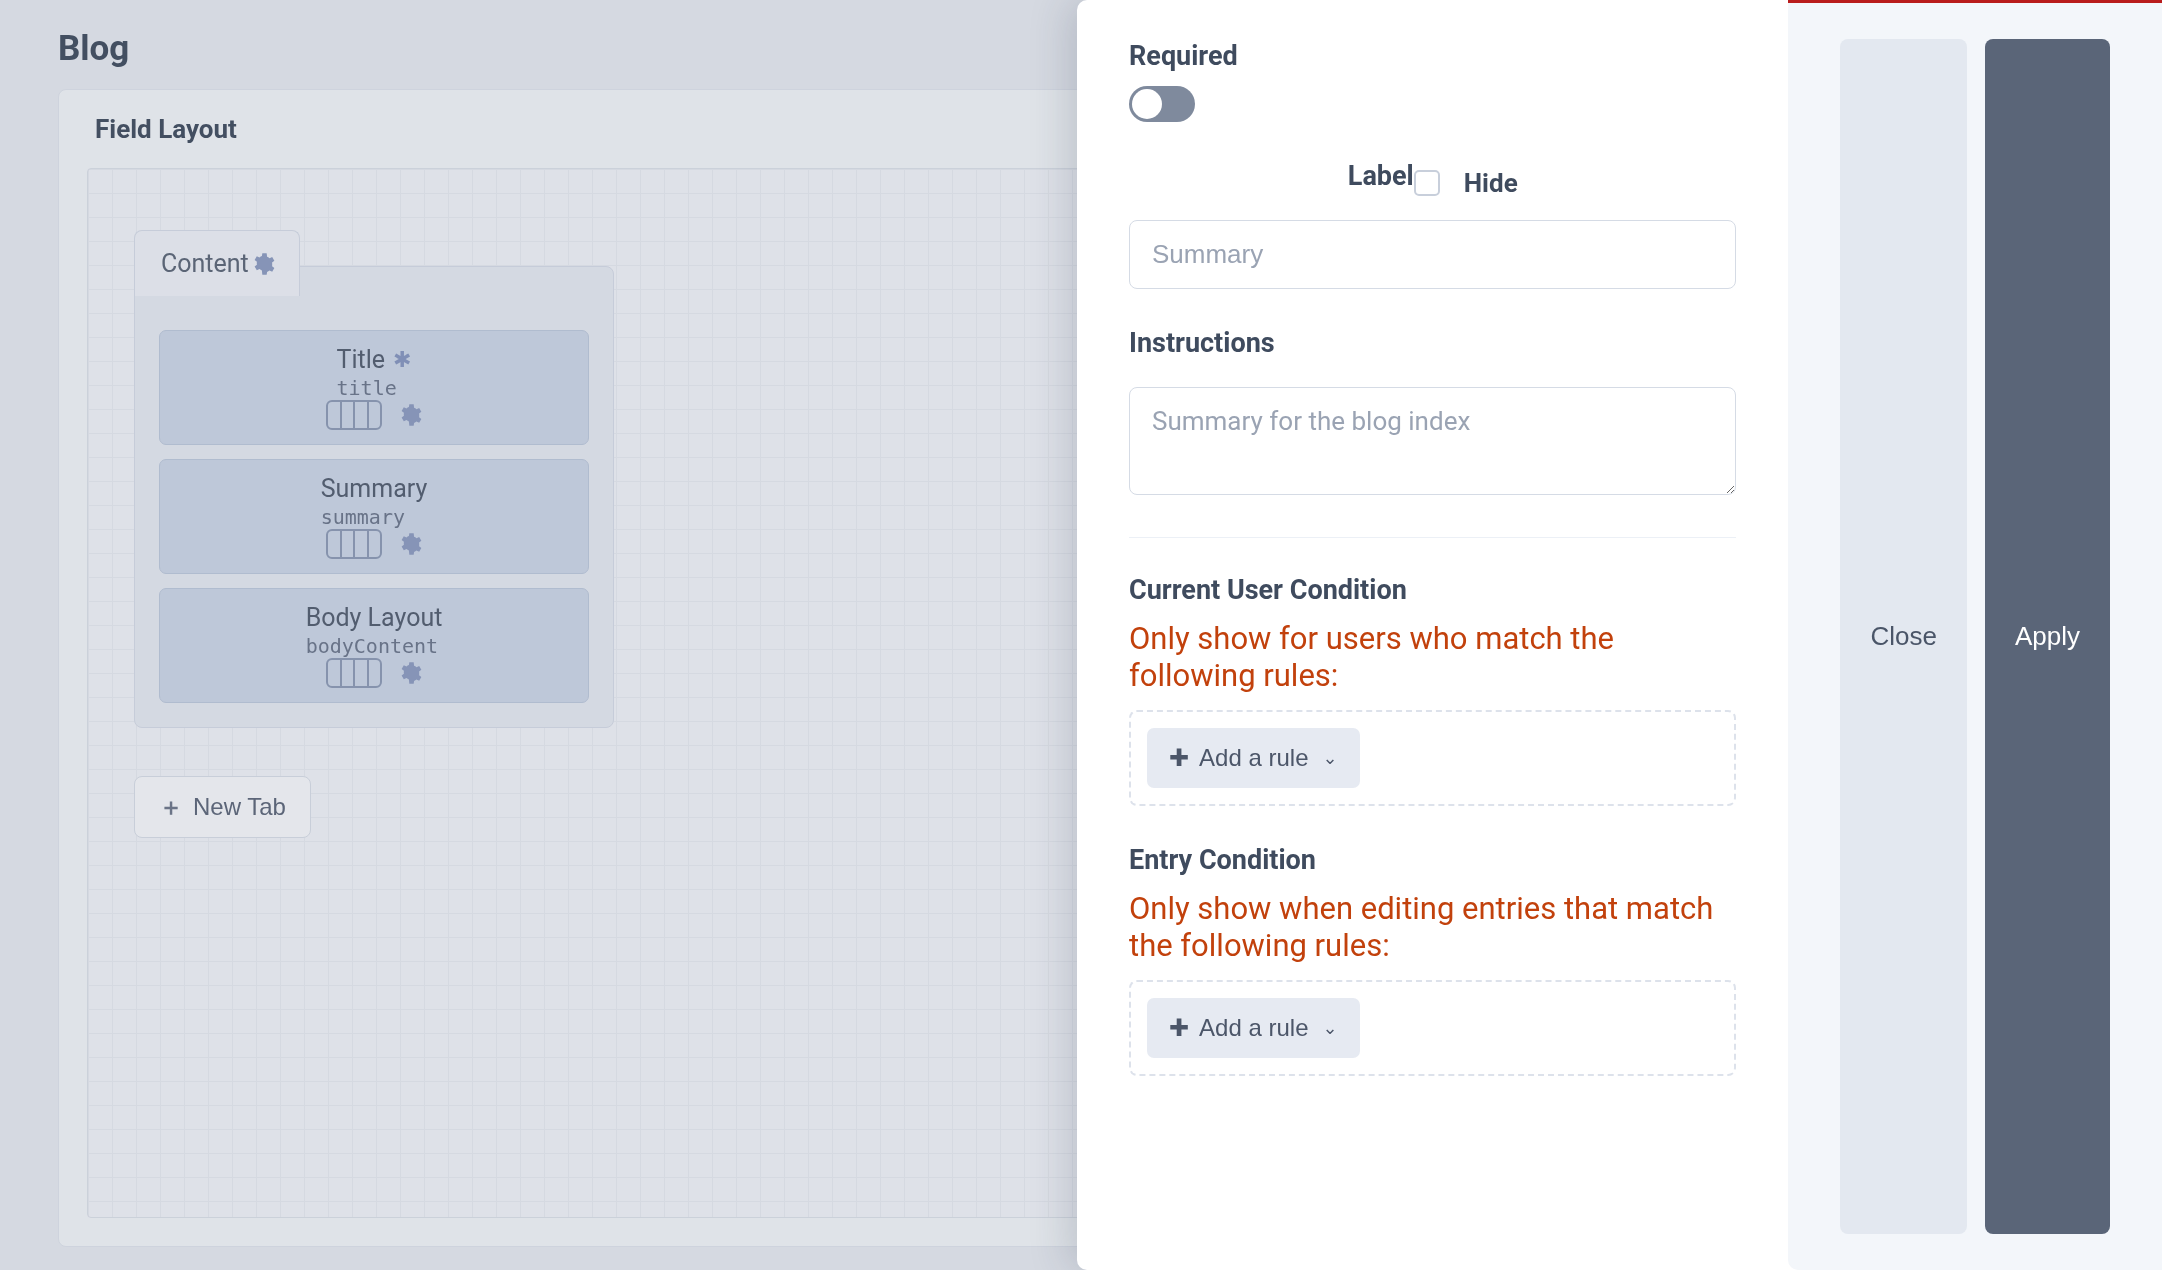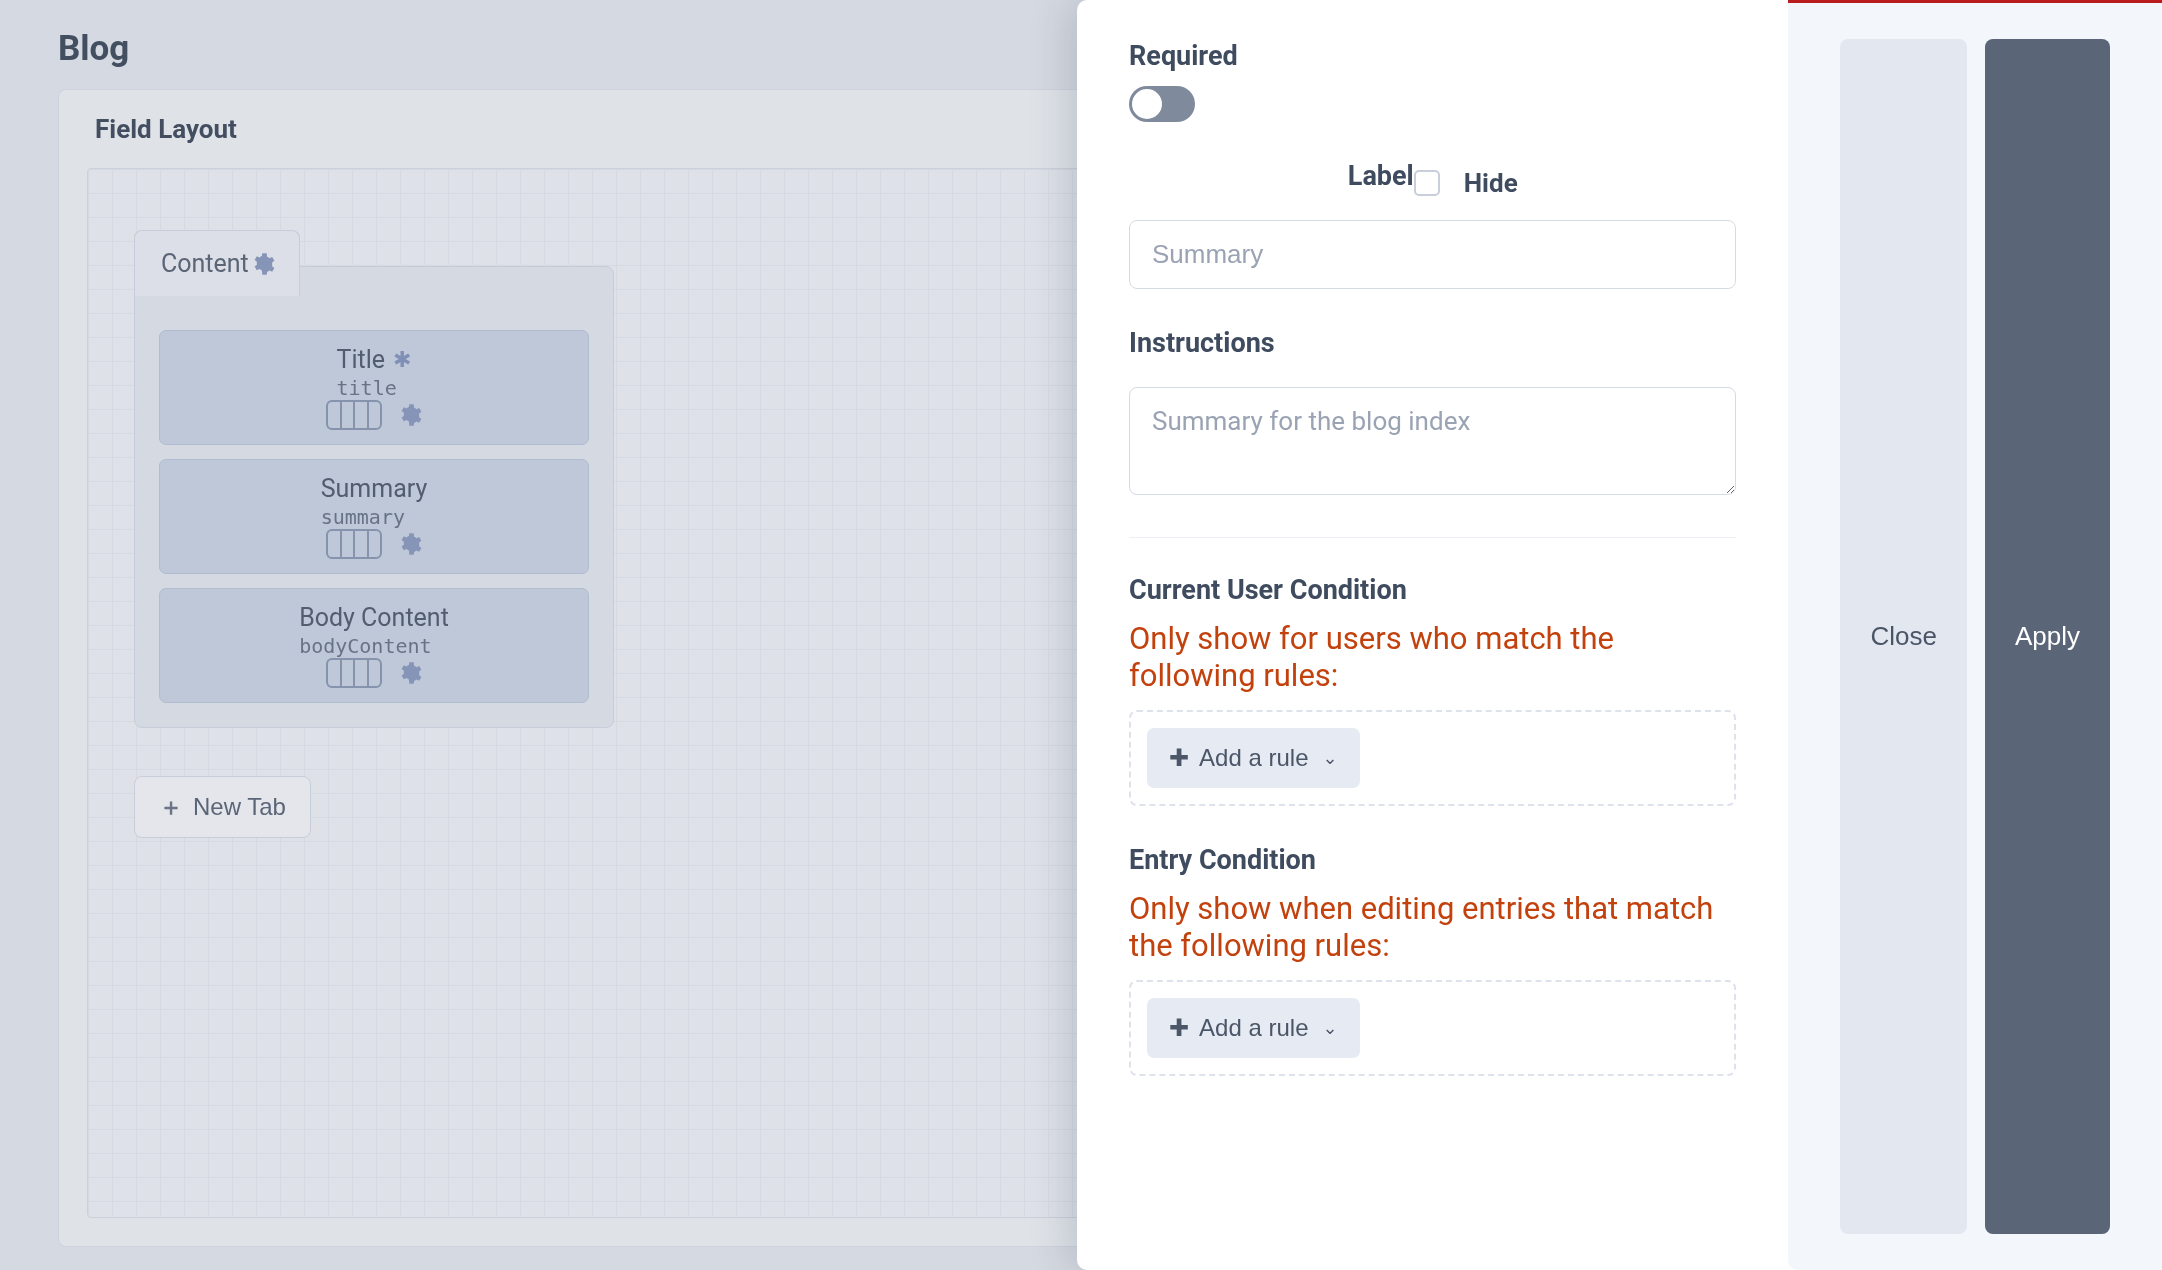--- a/index.html
+++ b/index.html
@@ -301,21 +301,21 @@
               </div>
             <svg class="gear" viewBox="0 0 24 24">
                 <path d="M12 8a4 4 0 100 8 4 4 0 000-8zm9.4 4a7.5 7.5 0 00-.1-1.3l2.1-1.6-2-3.5-2.5 1a7.6 7.6 0 00-2.2-1.3L16.3 2h-4l-.4 2.6a7.6 7.6 0 00-2.2 1.3l-2.5-1-2 3.5 2.1 1.6a7.5 7.5 0 000 2.6L5.2 14.2l2 3.5 2.5-1a7.6 7.6 0 002.2 1.3L12.3 22h4l.4-2.6a7.6 7.6 0 002.2-1.3l2.5 1 2-3.5-2.1-1.6c.1-.4.1-.9.1-1.3z"></path>
               </svg>
           </div>
         </div>
 
         <div class="field-row">
           <div class="field-left">
             <div class="field-name">
-              <span>Body Content</span>
+              <span>Body Layout</span>
             </div>
             <div class="field-handle">bodyContent</div>
           </div>
           <div class="field-right">
             <div class="width-box">
                 <div></div>
                 <div></div>
                 <div></div>
                 <div></div>
               </div>

